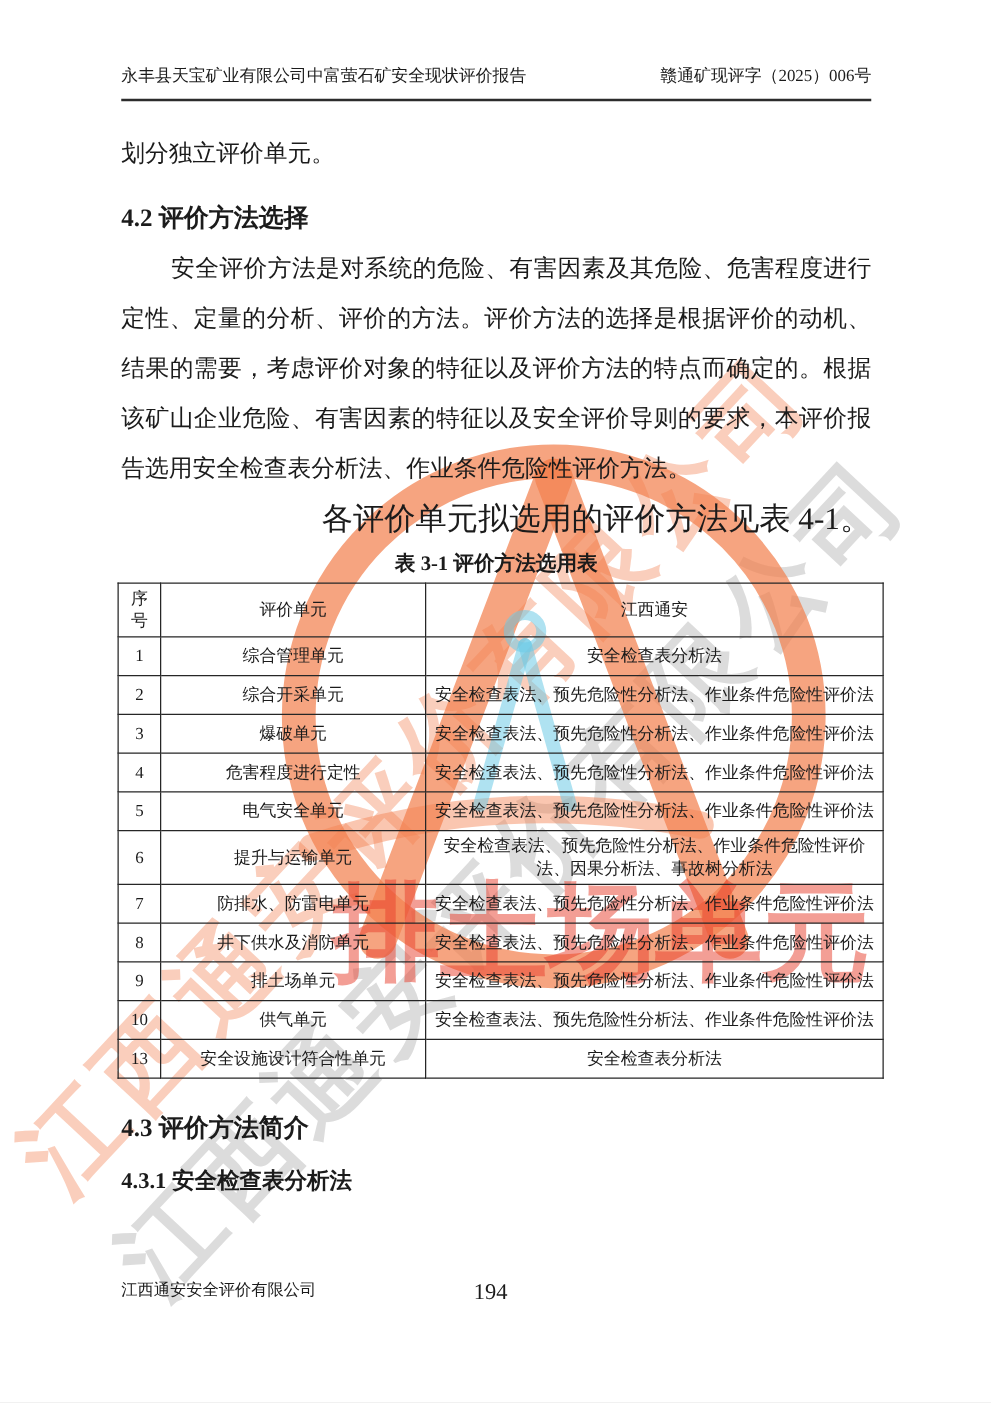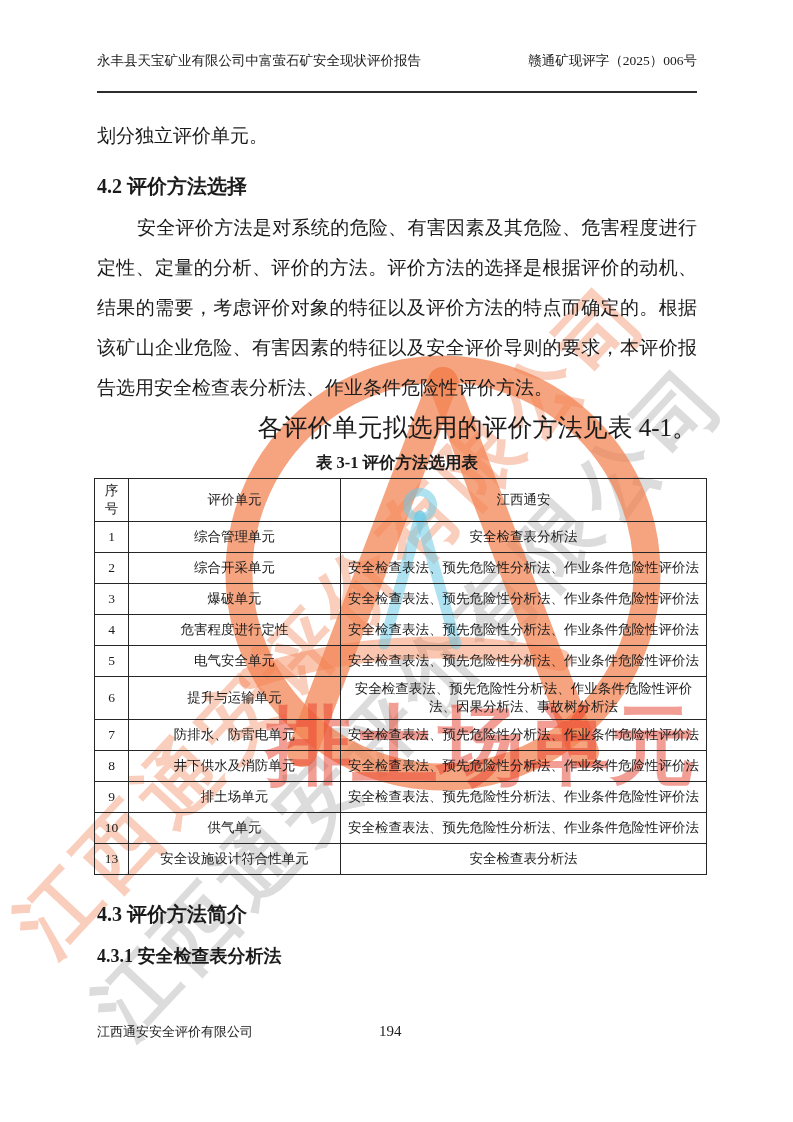--- a/index.html
+++ b/index.html
@@ -25,21 +25,21 @@
   .wm-red {
     position:absolute; left:266px; top:688px;
     font-size:86px; font-weight:bold; letter-spacing:0px;
     color:rgba(231,61,44,0.50); white-space:nowrap;
     font-family:"Liberation Serif","DejaVu Serif",serif;
   }
   
   .content { position:absolute; left:97px; top:52px; width:600px; z-index:1; }
   .doc-header {
     display:flex; justify-content:space-between; align-items:flex-end;
-    font-size:13.5px; padding-bottom:21px; border-bottom:2px solid #2c2c2c;
+    font-size:13.5px; padding-bottom:9px; border-bottom:2px solid #2c2c2c;
   }
   .intro-line { margin:30px 0 0 0; font-size:19px; line-height:26px; }
   .h-42  { margin:24px 0 0 0; font-size:20px; font-weight:bold; }
   .para  { margin:8px 0 0 0; font-size:19px; line-height:40px; text-indent:2.1em;
            text-align:justify; }
   .para-single { margin:0; font-size:25px; line-height:40px; text-indent:2.1em;text-align:right; }
   .tbl-title { margin:4px 0 4px 0; text-align:center; font-size:16.5px; font-weight:bold; }
   table.sel {
     border-collapse:collapse; width:612px; margin-left:-3px;
     font-size:13.5px; table-layout:fixed; background:transparent;
@@ -48,21 +48,21 @@
     border:1.5px solid #262626; text-align:center; vertical-align:middle;
     padding:3px 4px; height:24px; line-height:18px; font-weight:normal;
     overflow:hidden;
   }
   .h-43  { margin:26px 0 0 0; font-size:20px; font-weight:bold; }
   .h-431 { margin:16px 0 0 0; font-size:18px; font-weight:bold; }
   .doc-footer {
     position:absolute; left:97px; top:1023px; width:600px; z-index:1;
     font-size:13px;
   }
-  .page-num { position:absolute; left:282px; top:0; font-size:15px; }
+  .page-num { position:absolute; left:282px; top:0; font-size:18px; }
 </style>
 </head>
 <body>
 
 <div class="page">
 
   <div class="watermark">
     <div class="wm-diagonal wm-salmon">江西通安评价有限公司</div>
     <div class="wm-diagonal wm-gray">江西通安评价有限公司</div>
     <svg width="793" height="1122" viewBox="0 0 793 1122" style="position:absolute;left:0;top:0;">

